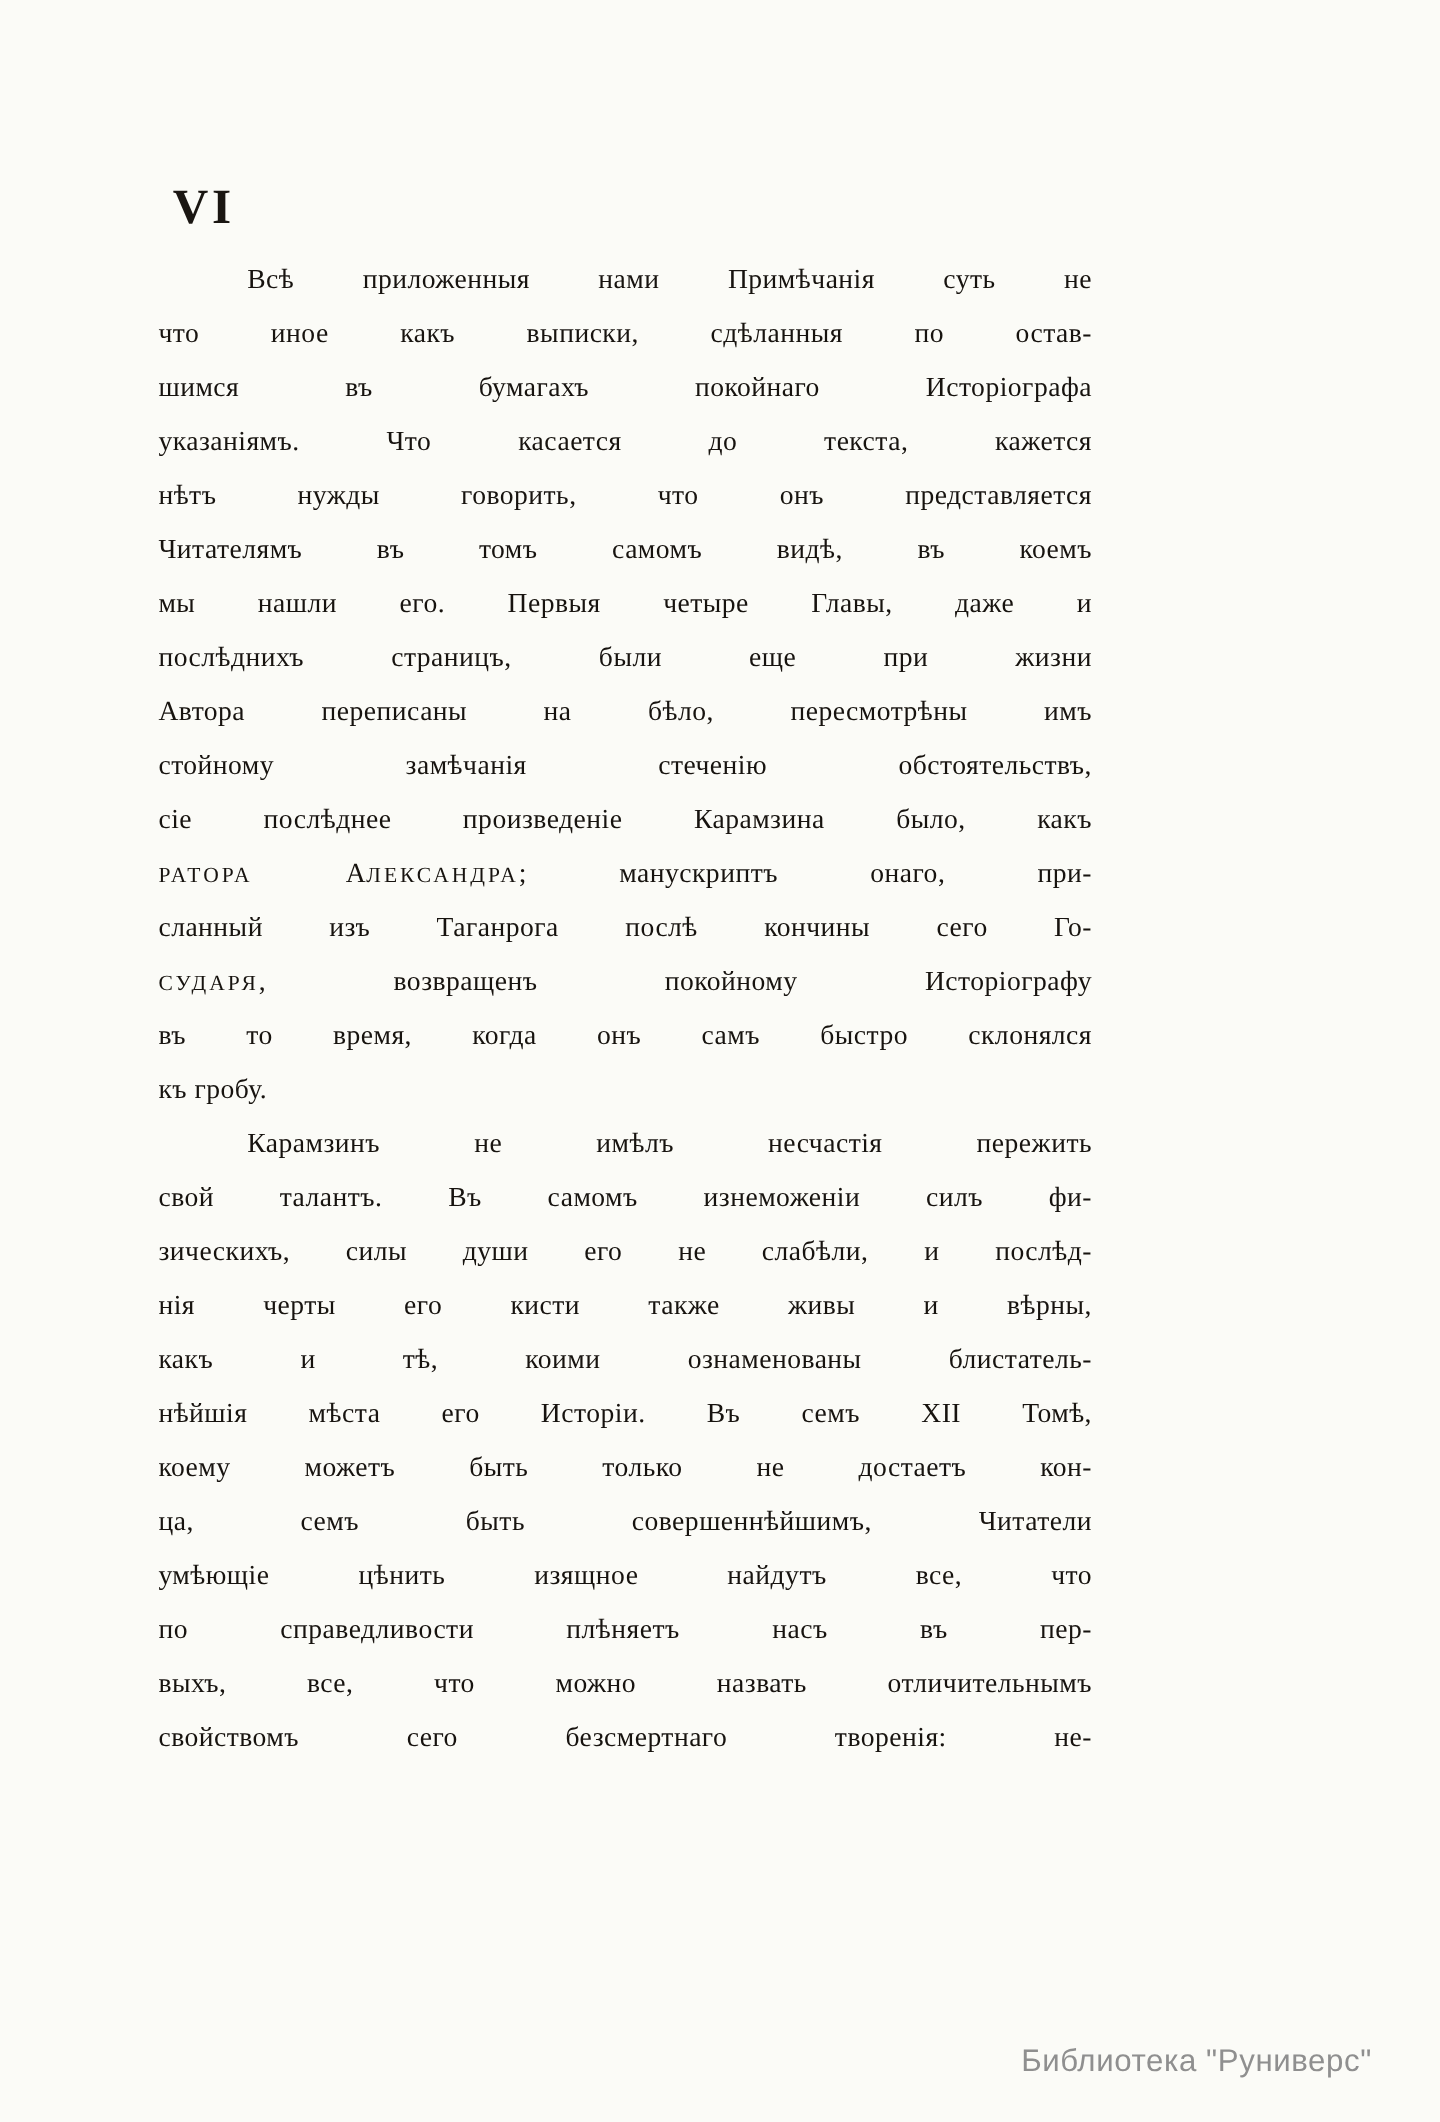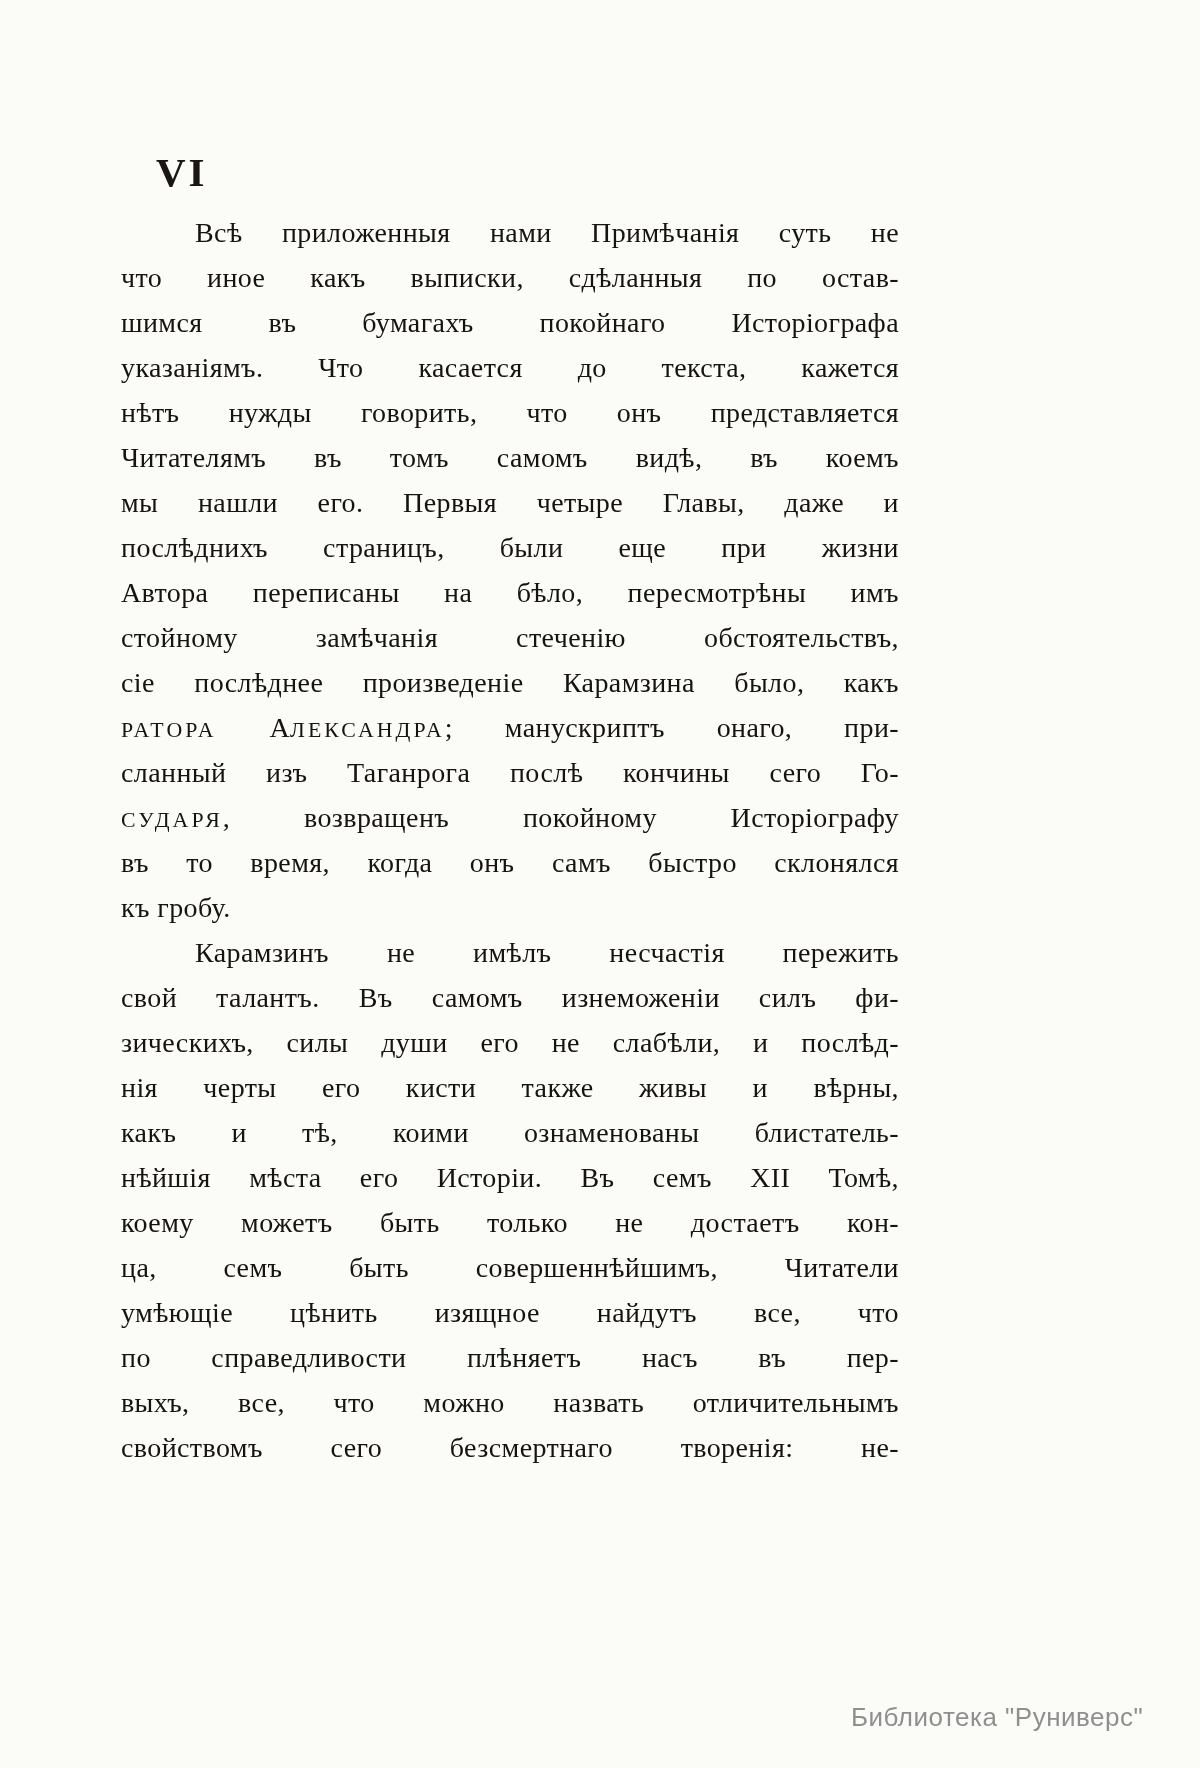--- a/index.html
+++ b/index.html
@@ -10,31 +10,31 @@
     overflow:hidden;
     font-family:"Liberation Serif", serif;
     color:#17130f;
   }
   .scan-page{
     position:absolute;inset:0;
     background:#fbfbf7;
   }
   .page-number{
     position:absolute;
-    left:156px;top:148px;
+    left:144px;top:148px;
     font-size:41px;
     font-weight:bold;
     letter-spacing:3px;
     color:#1a1612;
   }
   .text-block{
     position:absolute;
-    left:121px;top:210px;
+    left:132px;top:210px;
     width:778px;
-    font-size:28px;
+    font-size:23px;
     line-height:45px;
     letter-spacing:0.4px;
   }
   .paragraph{margin:0;padding:0;}
   .line{
     text-align:justify;
     text-align-last:justify;
     white-space:normal;
     height:45px;
     overflow:visible;

